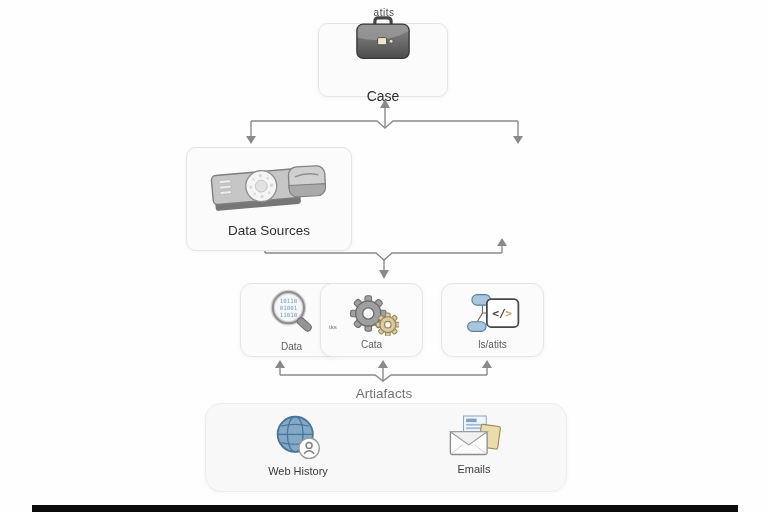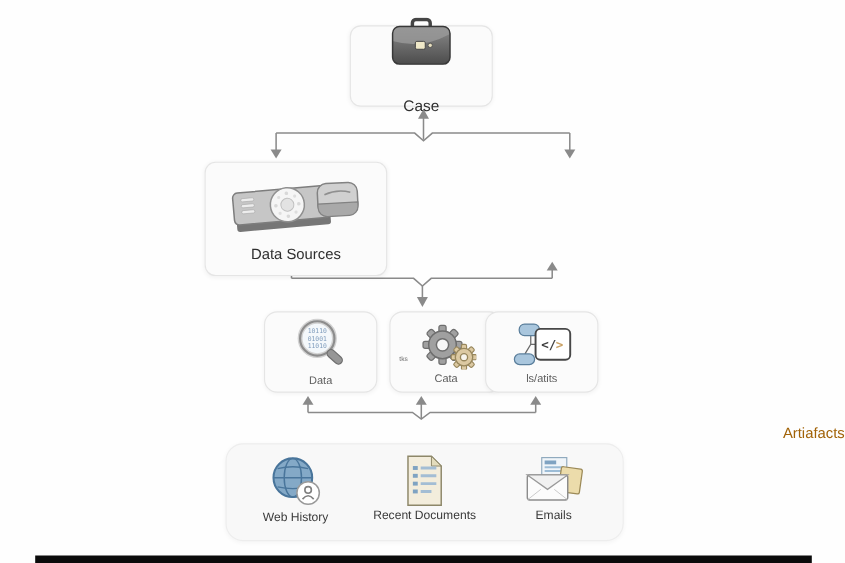--- a/index.html
+++ b/index.html
@@ -13,47 +13,48 @@
   #case-node{left:318px;top:23px;width:130px;height:74px;}
   #case-node .lbl{font-size:14px;margin-top:24px;}
 
   .src{top:147px;width:166px;height:104px;}
   #data-sources-node{left:186px;}
   #logical-sources-node{left:416px;}
   .src .lbl{font-size:13.5px;}
 
   .proc{top:283px;width:103px;height:74px;border-radius:12px;}
   #proc-0{left:240px;}
-  #proc-1{left:354px;}
+  #proc-1{left:320px;}
   #proc-2{left:441px;}
   .proc .lbl{font-size:10px;color:#5d5d5d;}
 
   .top-caption{position:absolute;left:0;right:0;top:7px;text-align:center;
                font-size:10px;color:#4c4c4c;letter-spacing:.5px;}
   .tiny-caption{position:absolute;left:8px;top:40px;font-size:6px;color:#6e6e6e;}
 
-  .artifacts-title{position:absolute;left:0;right:0;top:386px;text-align:right;
-                   font-size:13.5px;color:#a16207;}
+  .artifacts-title{position:absolute;left:0;right:0;top:386px;text-align:center;
+                   font-size:13.5px;color:#737373;}
   .artifacts-box{position:absolute;left:205px;top:403px;width:362px;height:89px;
                  background:#f8f8f8;border:1px solid #ededed;border-radius:16px;
                  box-shadow:0 1px 4px rgba(0,0,0,.04);display:flex;align-items:stretch;
                  padding:6px 4px;box-sizing:border-box;}
   .artifact{flex:1;display:flex;flex-direction:column;align-items:center;
             justify-content:flex-start;gap:2px;padding-top:3px;}
   .artifact .lbl{font-size:11px;color:#3a3a3a;text-align:center;line-height:1.2;}
 
   .icon{display:flex;align-items:center;justify-content:center;}
   .connector-layer{position:absolute;left:0;top:0;pointer-events:none;}
   .bottom-bar{position:absolute;left:32px;top:505px;width:706px;height:7px;background:#0b0b0b;}
 </style>
 </head>
 <body>
 
 <div class="canvas">
 
+  <div class="top-caption">atits</div>
 
   <svg class="connector-layer" width="768" height="512">
     <g stroke="#8a8a8a" stroke-width="1.4" fill="none">
 
       <path d="M251,121 L377,121 L385,128 L393,121 L518,121"></path>
       <path d="M385,127 L385,105"></path>
       <path d="M251,121 L251,137"></path>
       <path d="M518,121 L518,137"></path>
 
       <path d="M265,253 L376,253 L384,260 L392,253 L502,253"></path>
@@ -203,37 +204,20 @@
           <path d="M9,14 Q24,10.5 39,14" fill="none" stroke="#49759b" stroke-width="1.3"></path>
           <path d="M9,32 Q24,35.5 39,32" fill="none" stroke="#49759b" stroke-width="1.3"></path>
           <circle cx="39" cy="38" r="11" fill="#ffffff" stroke="#9a9a9a" stroke-width="1.5"></circle>
           <circle cx="39" cy="35" r="3.2" fill="none" stroke="#808080" stroke-width="1.6"></circle>
           <path d="M33.5,44 q5.5,-6.5 11,0" fill="none" stroke="#808080" stroke-width="1.6"></path>
         </svg>
       </span>
       <span class="lbl">Web History</span>
     </div>
 
-    <div class="artifact">
-      <span class="icon">
-        <svg viewBox="0 0 44 54" width="40" height="48">
-          <path d="M5,2 L29,2 L39,12 L39,52 L5,52 Z" fill="#f3eddc" stroke="#8d8769" stroke-width="1.5"></path>
-          <path d="M29,2 L29,12 L39,12 Z" fill="#e3dcbc" stroke="#8d8769" stroke-width="1"></path>
-          <rect x="10" y="12" width="5" height="4" fill="#7fa3c2"></rect>
-            <line x1="18" y1="14" x2="34" y2="14" stroke="#a3bdd4" stroke-width="3"></line>
-          <rect x="10" y="20" width="5" height="4" fill="#7fa3c2"></rect>
-            <line x1="18" y1="22" x2="34" y2="22" stroke="#a3bdd4" stroke-width="3"></line>
-          <rect x="10" y="28" width="5" height="4" fill="#7fa3c2"></rect>
-            <line x1="18" y1="30" x2="34" y2="30" stroke="#a3bdd4" stroke-width="3"></line>
-          <rect x="10" y="36" width="5" height="4" fill="#7fa3c2"></rect>
-            <line x1="18" y1="38" x2="29" y2="38" stroke="#a3bdd4" stroke-width="3"></line>
-        </svg>
-      </span>
-      <span class="lbl">Recent Documents</span>
-    </div>
 
     <div class="artifact">
       <span class="icon">
         <svg viewBox="0 0 64 54" width="56" height="48">
           <rect x="20" y="3" width="26" height="20" fill="#f0f5f9" stroke="#8fa9bd" stroke-width="1.2"></rect>
           <rect x="23" y="6" width="12" height="4" fill="#7fa3c2"></rect>
           <line x1="23" y1="13" x2="43" y2="13" stroke="#9cbcd6" stroke-width="2"></line>
           <line x1="23" y1="17" x2="43" y2="17" stroke="#9cbcd6" stroke-width="2"></line>
           <g transform="rotate(8 52 32)">
             <rect x="38" y="14" width="22" height="26" rx="2" fill="#ecdcab" stroke="#9c8a58" stroke-width="1.3"></rect>

